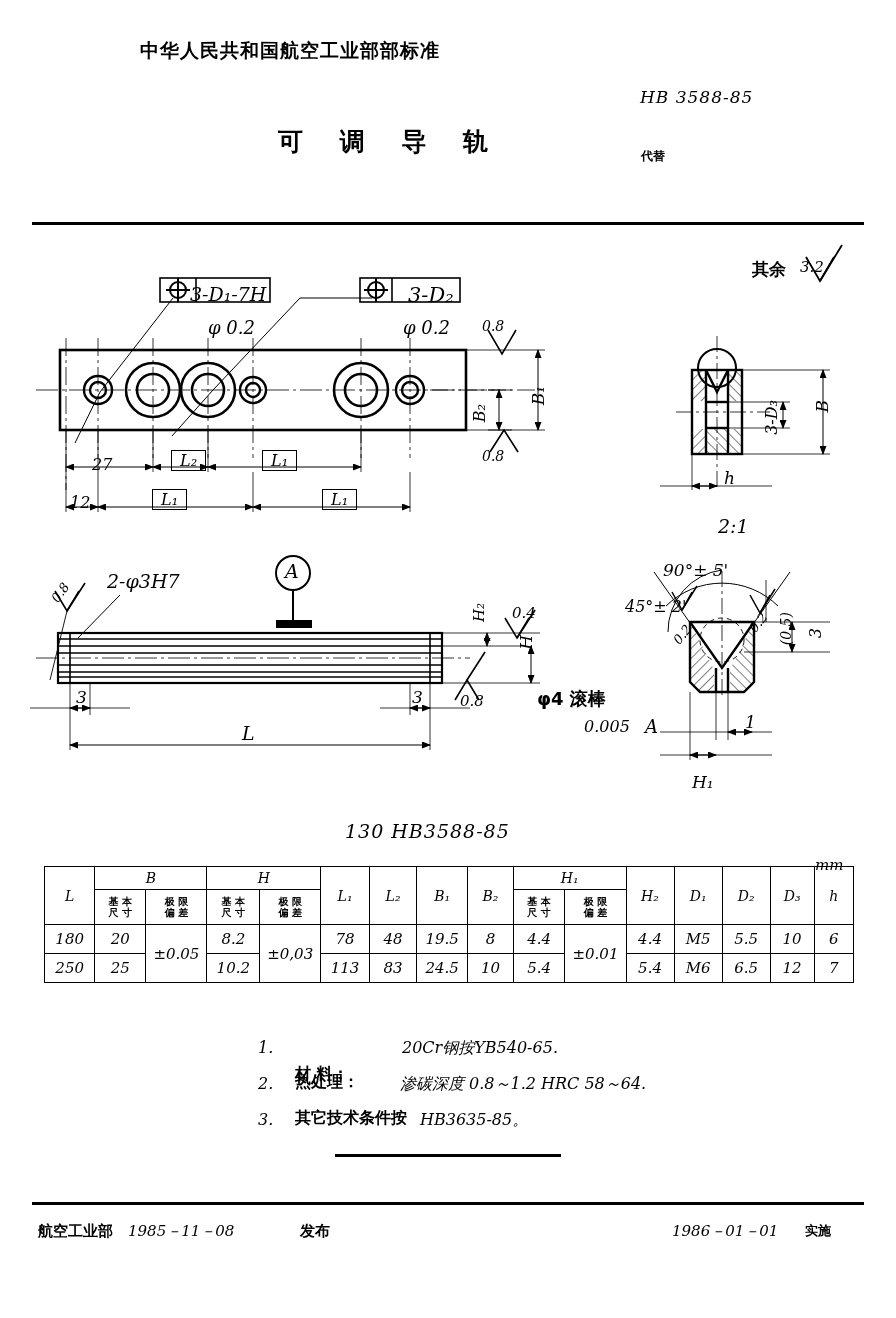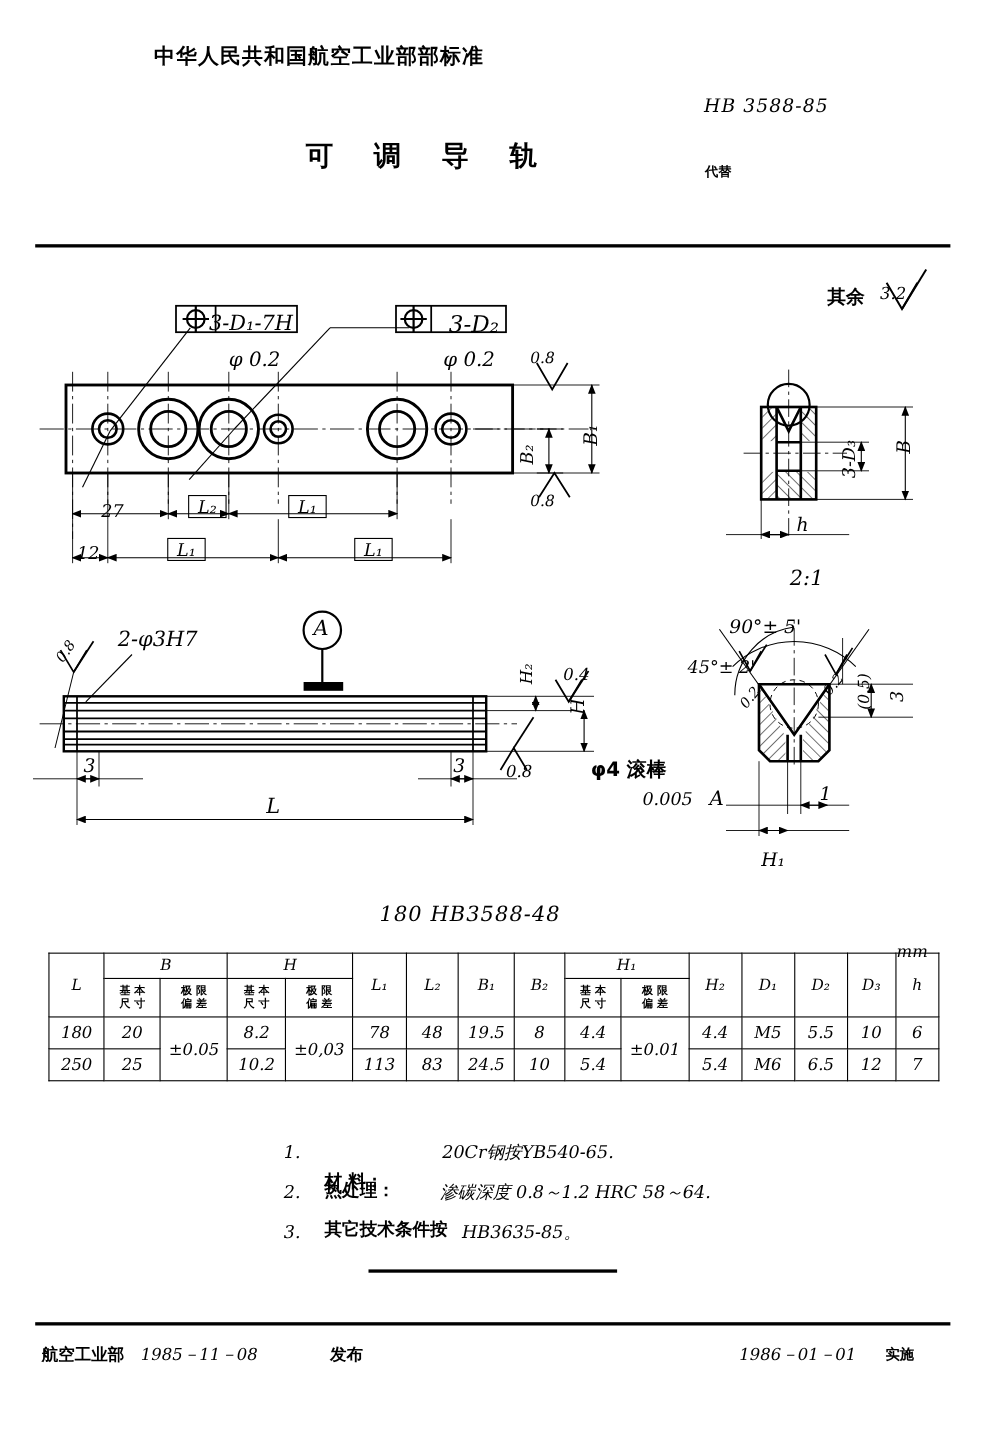--- a/index.html
+++ b/index.html
@@ -357,21 +357,21 @@
   <div class="txt hw" style="left:748px;top:615px;font-size:13px;transform:rotate(-50deg);">0.2</div>
   <div class="txt hw" style="left:778px;top:612px;font-size:14px;writing-mode:vertical-rl;transform:rotate(180deg);">(0.5)</div>
   <div class="txt hw" style="left:806px;top:628px;font-size:16px;writing-mode:vertical-rl;transform:rotate(180deg);">3</div>
   <div class="txt hw" style="left:745px;top:712px;font-size:17px;">1</div>
   <div class="txt hw" style="left:692px;top:772px;font-size:17px;">H₁</div>
   <div class="txt cn" style="left:537px;top:687px;font-size:18px;">φ4 滚棒</div>
   <div class="txt hw" style="left:586px;top:958px;font-size:17px;opacity:0;">//</div>
   <div class="txt hw" style="left:553px;top:717px;font-size:16px;margin-left:31px;">0.005</div>
   <div class="txt hw" style="left:645px;top:716px;font-size:18px;">A</div>
 
-  <div class="txt hw" style="left:345px;top:820px;font-size:19px;letter-spacing:1px;">180   HB3588-48</div>
+  <div class="txt hw" style="left:345px;top:820px;font-size:19px;letter-spacing:1px;">130   HB3588-85</div>
 
   <div class="txt hw" style="left:815px;top:856px;font-size:15px;">mm</div>
 
   <table id="spec-table">
     <tbody>
       <tr>
         <td rowspan="2" style="width:52px;" class="hdr">L</td>
         <td colspan="2" class="hdr">B</td>
         <td colspan="2" class="hdr">H</td>
         <td rowspan="2" style="width:50px;" class="hdr">L₁</td>

